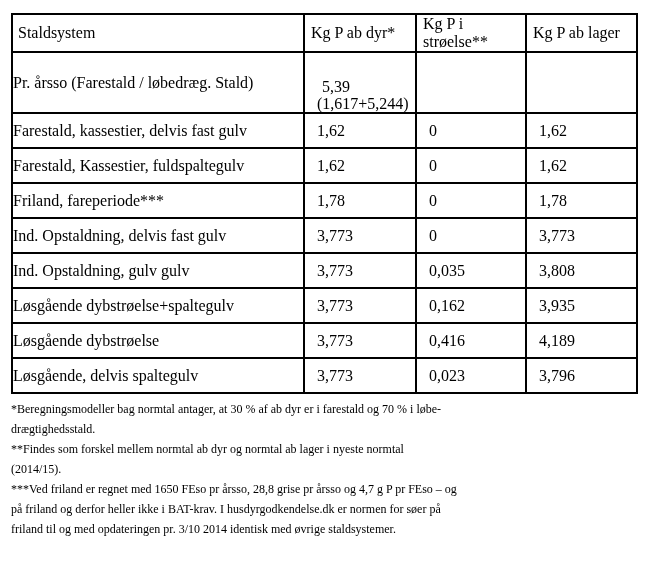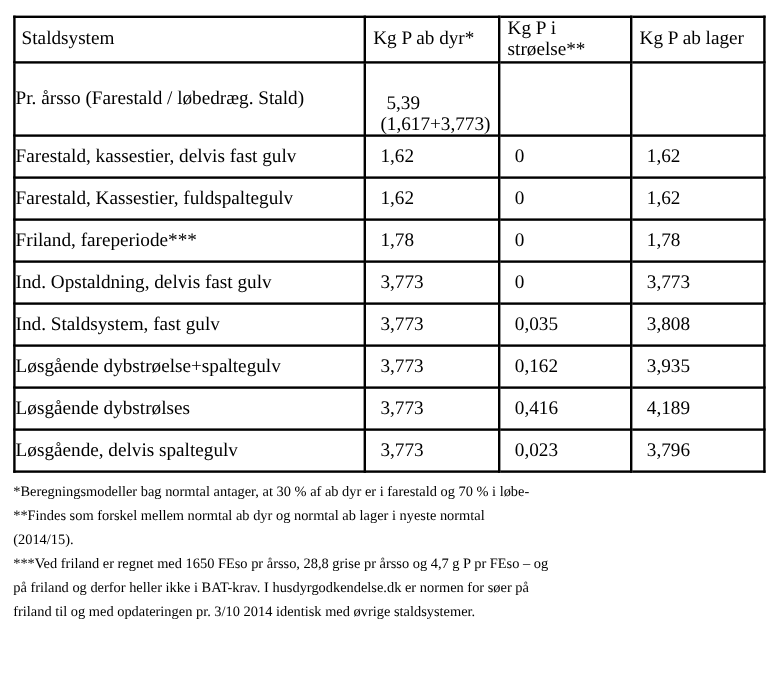--- a/index.html
+++ b/index.html
@@ -71,21 +71,21 @@
         <th class="col-num">Kg P ab dyr*</th>
         <th class="col-num">Kg P i strøelse**</th>
         <th class="col-num">Kg P ab lager</th>
       </tr>
     </thead>
     <tbody>
         <tr>
       <td class="cell-label">Pr. årsso (Farestald / løbedræg. Stald)</td>
       <td class="cell-num">
             <div class="cell-line cell-line-0">5,39</div>
-            <div class="cell-line cell-line-1">(1,617+3,773)</div>
+            <div class="cell-line cell-line-1">(1,617+5,244)</div>
           </td>
       <td class="cell-num"></td>
       <td class="cell-num"></td>
     </tr>
         <tr>
       <td class="cell-label">Farestald, kassestier, delvis fast gulv</td>
       <td class="cell-num">1,62</td>
       <td class="cell-num">0</td>
       <td class="cell-num">1,62</td>
     </tr>
@@ -101,48 +101,49 @@
       <td class="cell-num">0</td>
       <td class="cell-num">1,78</td>
     </tr>
         <tr>
       <td class="cell-label">Ind. Opstaldning, delvis fast gulv</td>
       <td class="cell-num">3,773</td>
       <td class="cell-num">0</td>
       <td class="cell-num">3,773</td>
     </tr>
         <tr>
-      <td class="cell-label">Ind. Staldsystem, fast gulv</td>
+      <td class="cell-label">Ind. Opstaldning, gulv gulv</td>
       <td class="cell-num">3,773</td>
       <td class="cell-num">0,035</td>
       <td class="cell-num">3,808</td>
     </tr>
         <tr>
       <td class="cell-label">Løsgående dybstrøelse+spaltegulv</td>
       <td class="cell-num">3,773</td>
       <td class="cell-num">0,162</td>
       <td class="cell-num">3,935</td>
     </tr>
         <tr>
-      <td class="cell-label">Løsgående dybstrølses</td>
+      <td class="cell-label">Løsgående dybstrøelse</td>
       <td class="cell-num">3,773</td>
       <td class="cell-num">0,416</td>
       <td class="cell-num">4,189</td>
     </tr>
         <tr>
       <td class="cell-label">Løsgående, delvis spaltegulv</td>
       <td class="cell-num">3,773</td>
       <td class="cell-num">0,023</td>
       <td class="cell-num">3,796</td>
     </tr>
       </tbody>
   </table>
 
   <div class="footnotes">
       <div class="footnote-line">*Beregningsmodeller bag normtal antager, at 30 % af ab dyr er i farestald og 70 % i løbe-</div>
+      <div class="footnote-line">drægtighedsstald.</div>
       <div class="footnote-line">**Findes som forskel mellem normtal ab dyr og normtal ab lager i nyeste normtal</div>
       <div class="footnote-line">(2014/15).</div>
       <div class="footnote-line">***Ved friland er regnet med 1650 FEso pr årsso, 28,8 grise pr årsso og 4,7 g P pr FEso – og</div>
       <div class="footnote-line">på friland og derfor heller ikke i BAT-krav. I husdyrgodkendelse.dk er normen for søer på</div>
       <div class="footnote-line">friland til og med opdateringen pr. 3/10 2014 identisk med øvrige staldsystemer.</div>
     </div>
 
 </div>
 
 </body></html>

